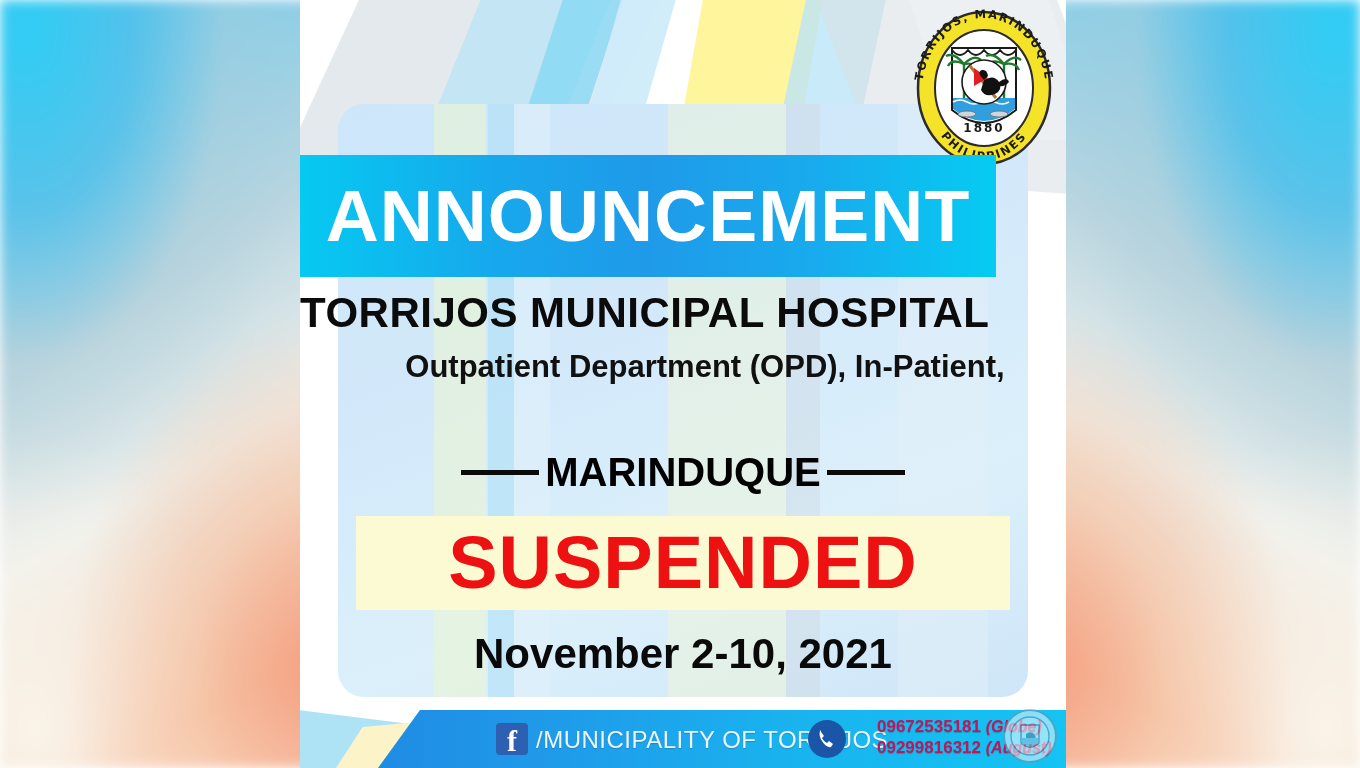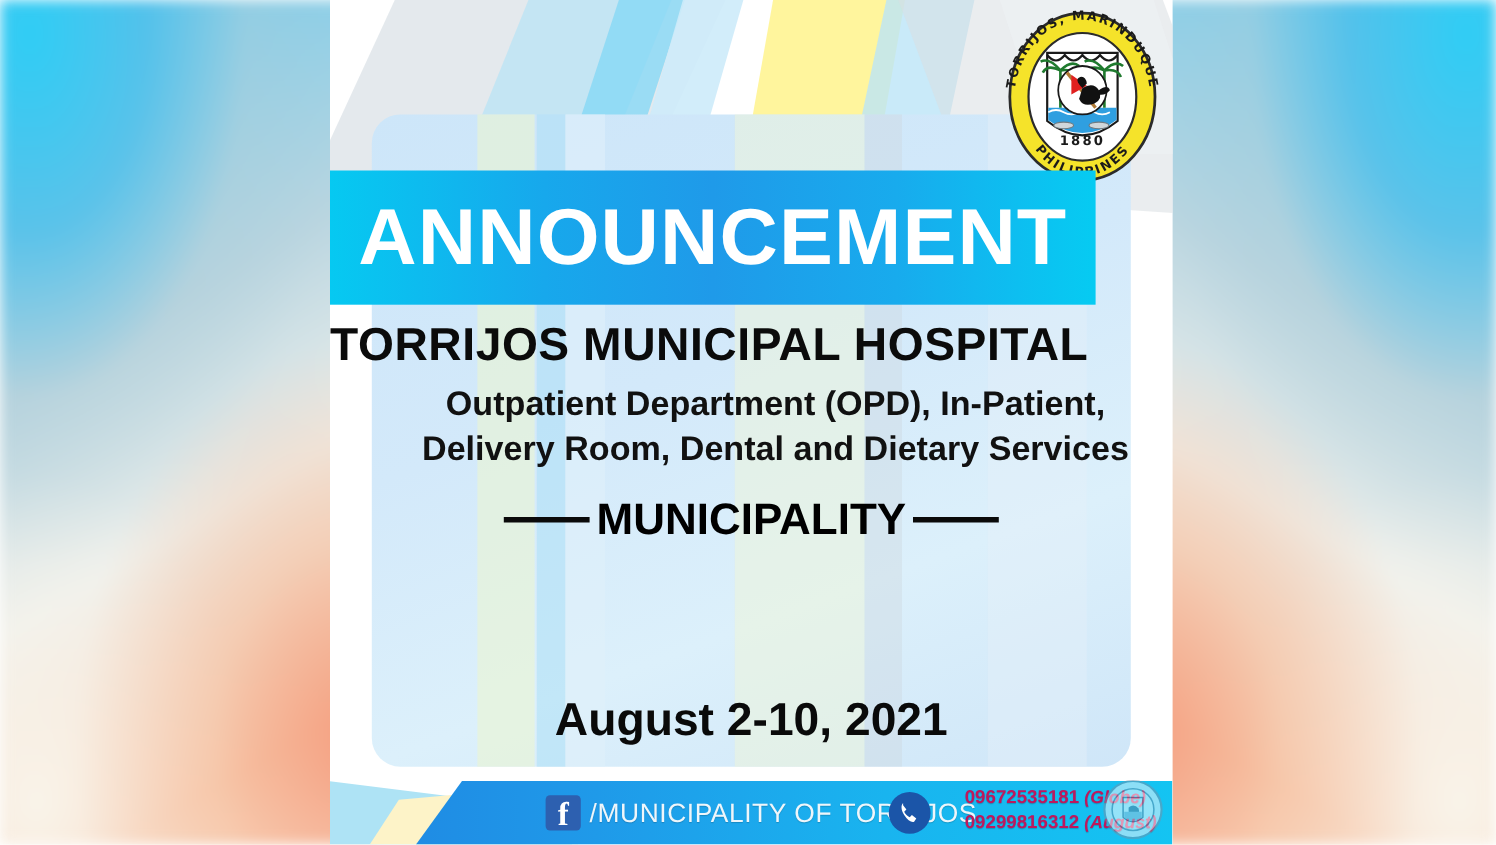--- a/index.html
+++ b/index.html
@@ -245,31 +245,33 @@
     </div>
 
     <div class="banner">
       <div class="banner-text">ANNOUNCEMENT</div>
     </div>
 
     <div class="hospital">TORRIJOS MUNICIPAL HOSPITAL</div>
 
     <div class="services">
       <div>Outpatient Department (OPD), In-Patient,</div>
-      <div>Delivery Room, Dental and Dietary Services</div>
     </div>
 
     <div class="temp-row">
       <div class="rule"></div>
-      <div class="temp-text">MUNICIPALITY</div>
+      <div class="temp-text">MARINDUQUE</div>
       <div class="rule"></div>
     </div>
 
-
-    <div class="dates">August 2-10, 2021</div>
+    <div class="suspend-box">
+      <div class="suspend-text">SUSPENDED</div>
+    </div>
+
+    <div class="dates">November 2-10, 2021</div>
 
     <div class="footer">
       <div class="f-tri-cyan"></div>
       <div class="f-tri-yellow"></div>
       <div class="f-bar"></div>
 
       <div class="fb-icon">
         <span>f</span>
       </div>
       <div class="fb-label">/MUNICIPALITY OF TORRIJOS</div>

